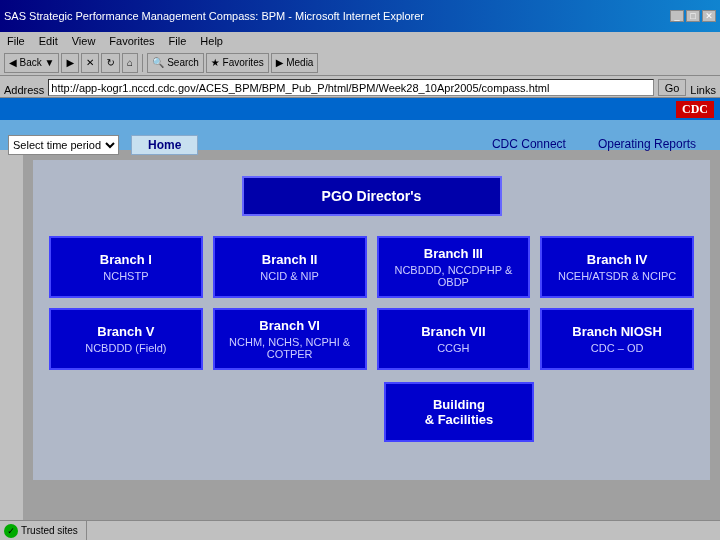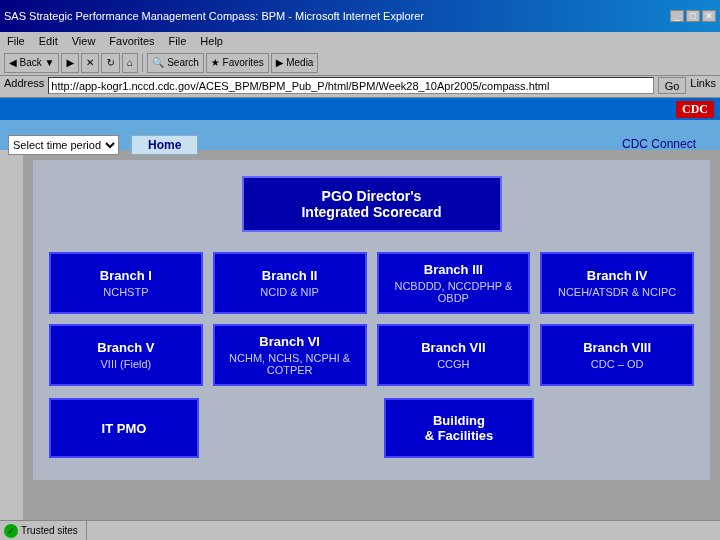--- a/index.html
+++ b/index.html
@@ -78,21 +78,21 @@
       width: 1px;
       height: 18px;
       background: #888;
       margin: 0 2px;
     }
 
     
     .address-bar {
       background: #c0c0c0;
       display: flex;
-      align-items: flex-start;
+      align-items: flex-end;
       padding: 1px 4px;
       gap: 4px;
       height: 22px;
       font-size: 11px;
       border-bottom: 1px solid #888;
     }
     .address-input {
       flex: 1;
       height: 17px;
       font-size: 11px;
@@ -311,28 +311,28 @@
   <div class="cdc-logo">CDC</div>
 </div>
 
 <div class="nav-bar">
   <select class="nav-time-select">
     <option>Select time period</option>
   </select>
   <div class="nav-link active">Home</div>
   <div class="nav-spacer"></div>
   <div class="nav-link-right">CDC Connect</div>
+  <div class="nav-link-right">Operating Reports</div>
 </div>
 
 <div class="main-content">
   <div class="scorecard-container">
 
     <div class="director-box">
       <div>PGO Director's</div>
-      <div>Integrated Scorecard</div>
     </div>
 
     <div class="branch-grid">
 
       <div class="branch-btn">
         <span>Branch I</span>
         <span class="branch-sub">NCHSTP</span>
       </div>
 
       <div class="branch-btn">
@@ -345,43 +345,40 @@
         <span class="branch-sub">NCBDDD, NCCDPHP &amp; OBDP</span>
       </div>
 
       <div class="branch-btn">
         <span>Branch IV</span>
         <span class="branch-sub">NCEH/ATSDR &amp; NCIPC</span>
       </div>
 
       <div class="branch-btn">
         <span>Branch V</span>
-        <span class="branch-sub">VIII (Field)</span>
+        <span class="branch-sub">NCBDDD (Field)</span>
       </div>
 
       <div class="branch-btn">
         <span>Branch VI</span>
         <span class="branch-sub">NCHM, NCHS, NCPHI &amp; COTPER</span>
       </div>
 
       <div class="branch-btn">
         <span>Branch VII</span>
         <span class="branch-sub">CCGH</span>
       </div>
 
       <div class="branch-btn">
-        <span>Branch VIII</span>
+        <span>Branch NIOSH</span>
         <span class="branch-sub">CDC – OD</span>
       </div>
     </div>
 
     <div class="bottom-row">
-      <div class="branch-btn">
-        <span>IT PMO</span>
-      </div>
       <div class="bottom-spacer"></div>
       <div class="branch-btn" style="white-space: pre-line; text-align: center;">
         <span>Building
 &amp; Facilities</span>
       </div>
       <div style="width: 150px;"></div>
     </div>
 
   </div>
 </div>

